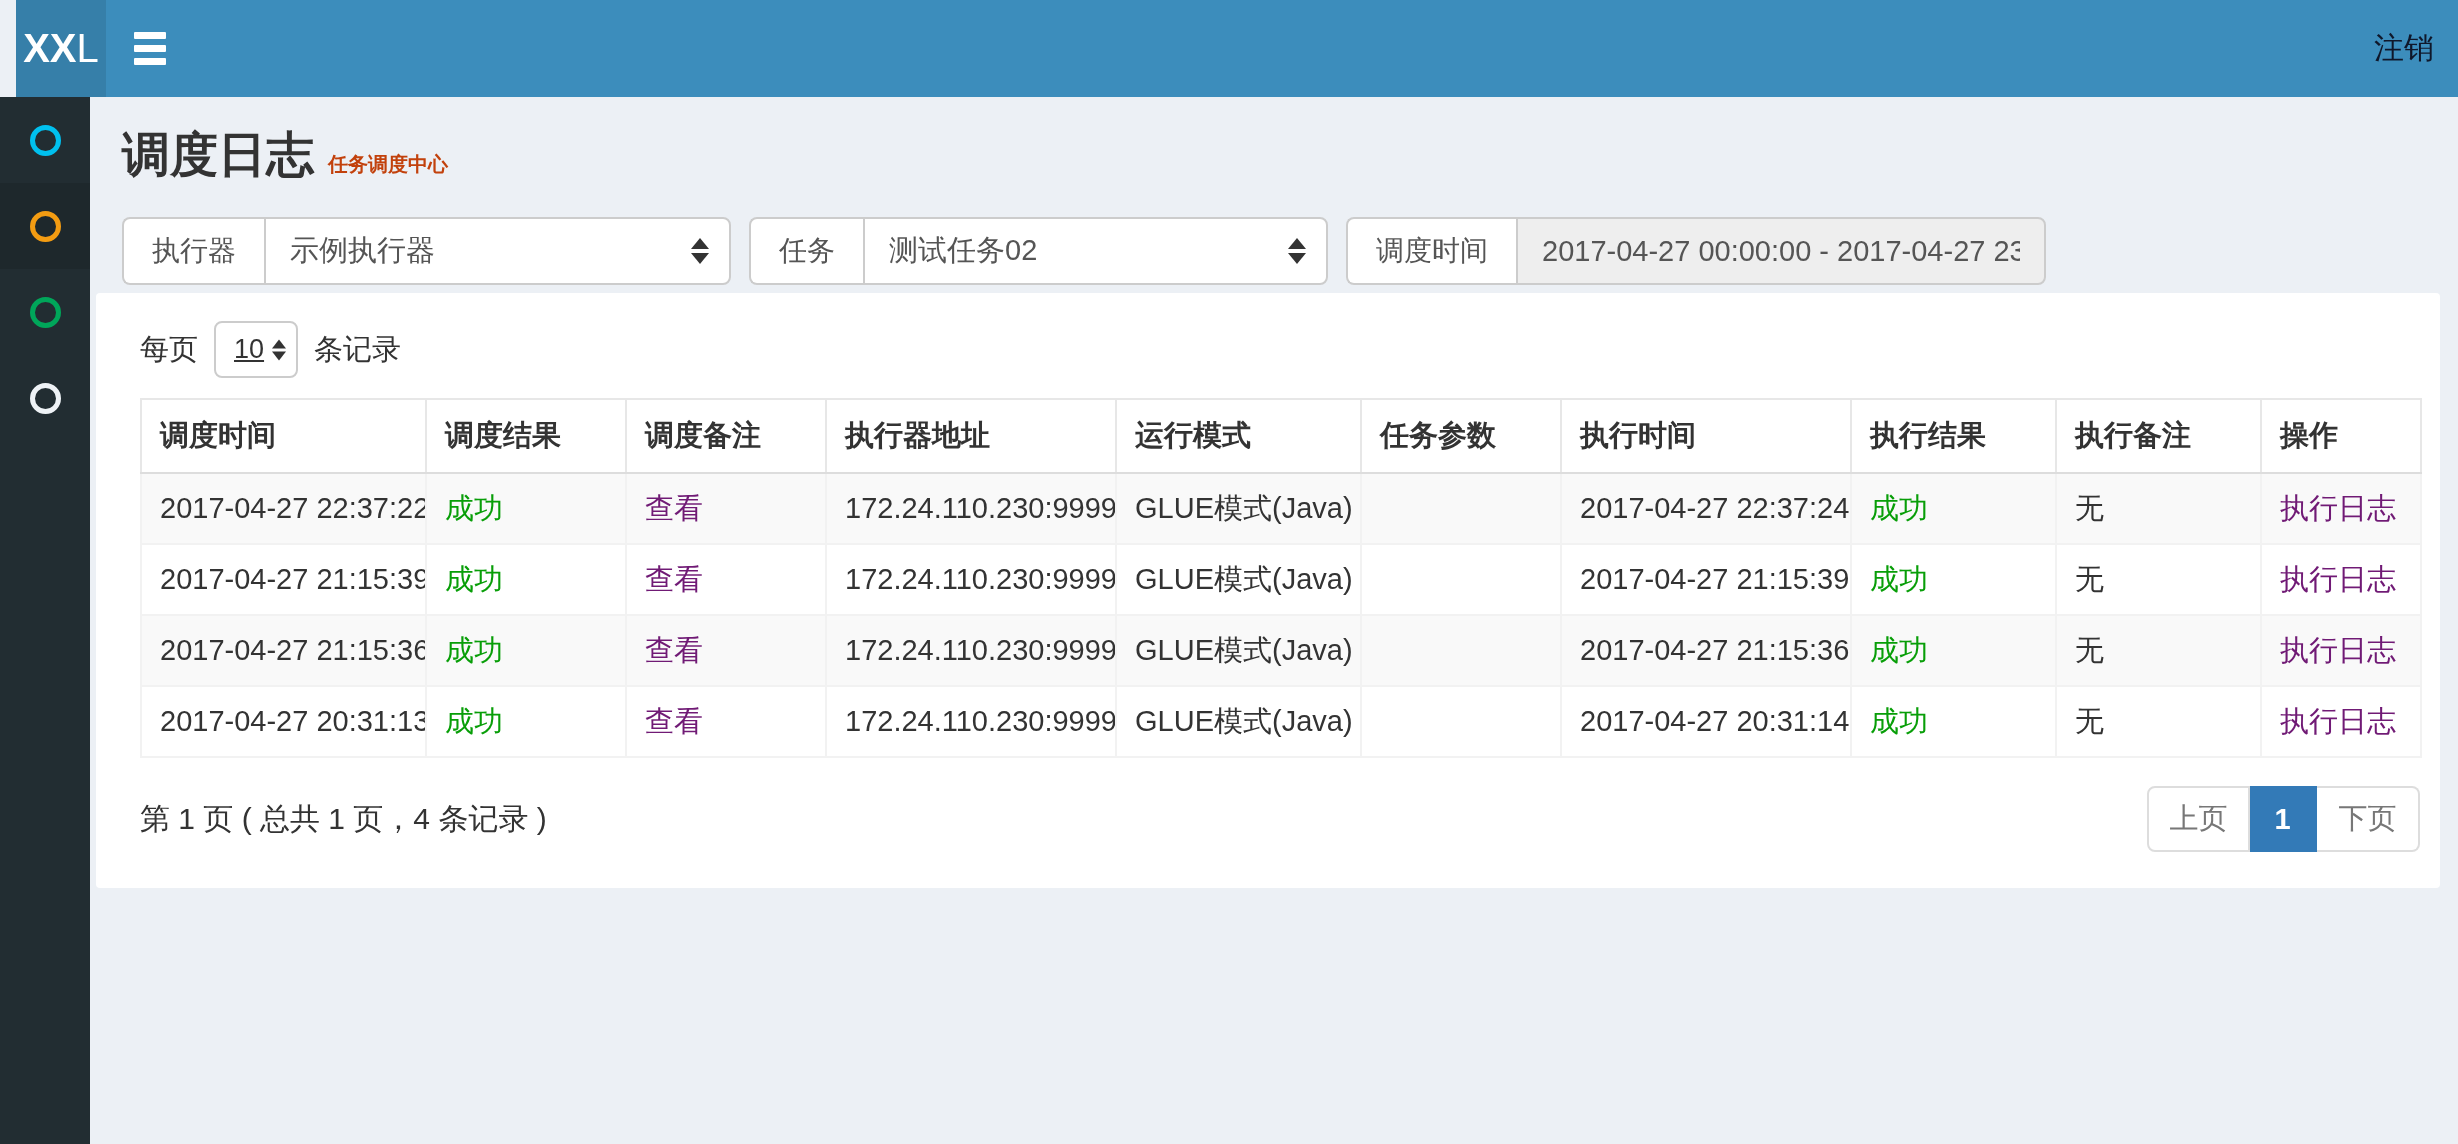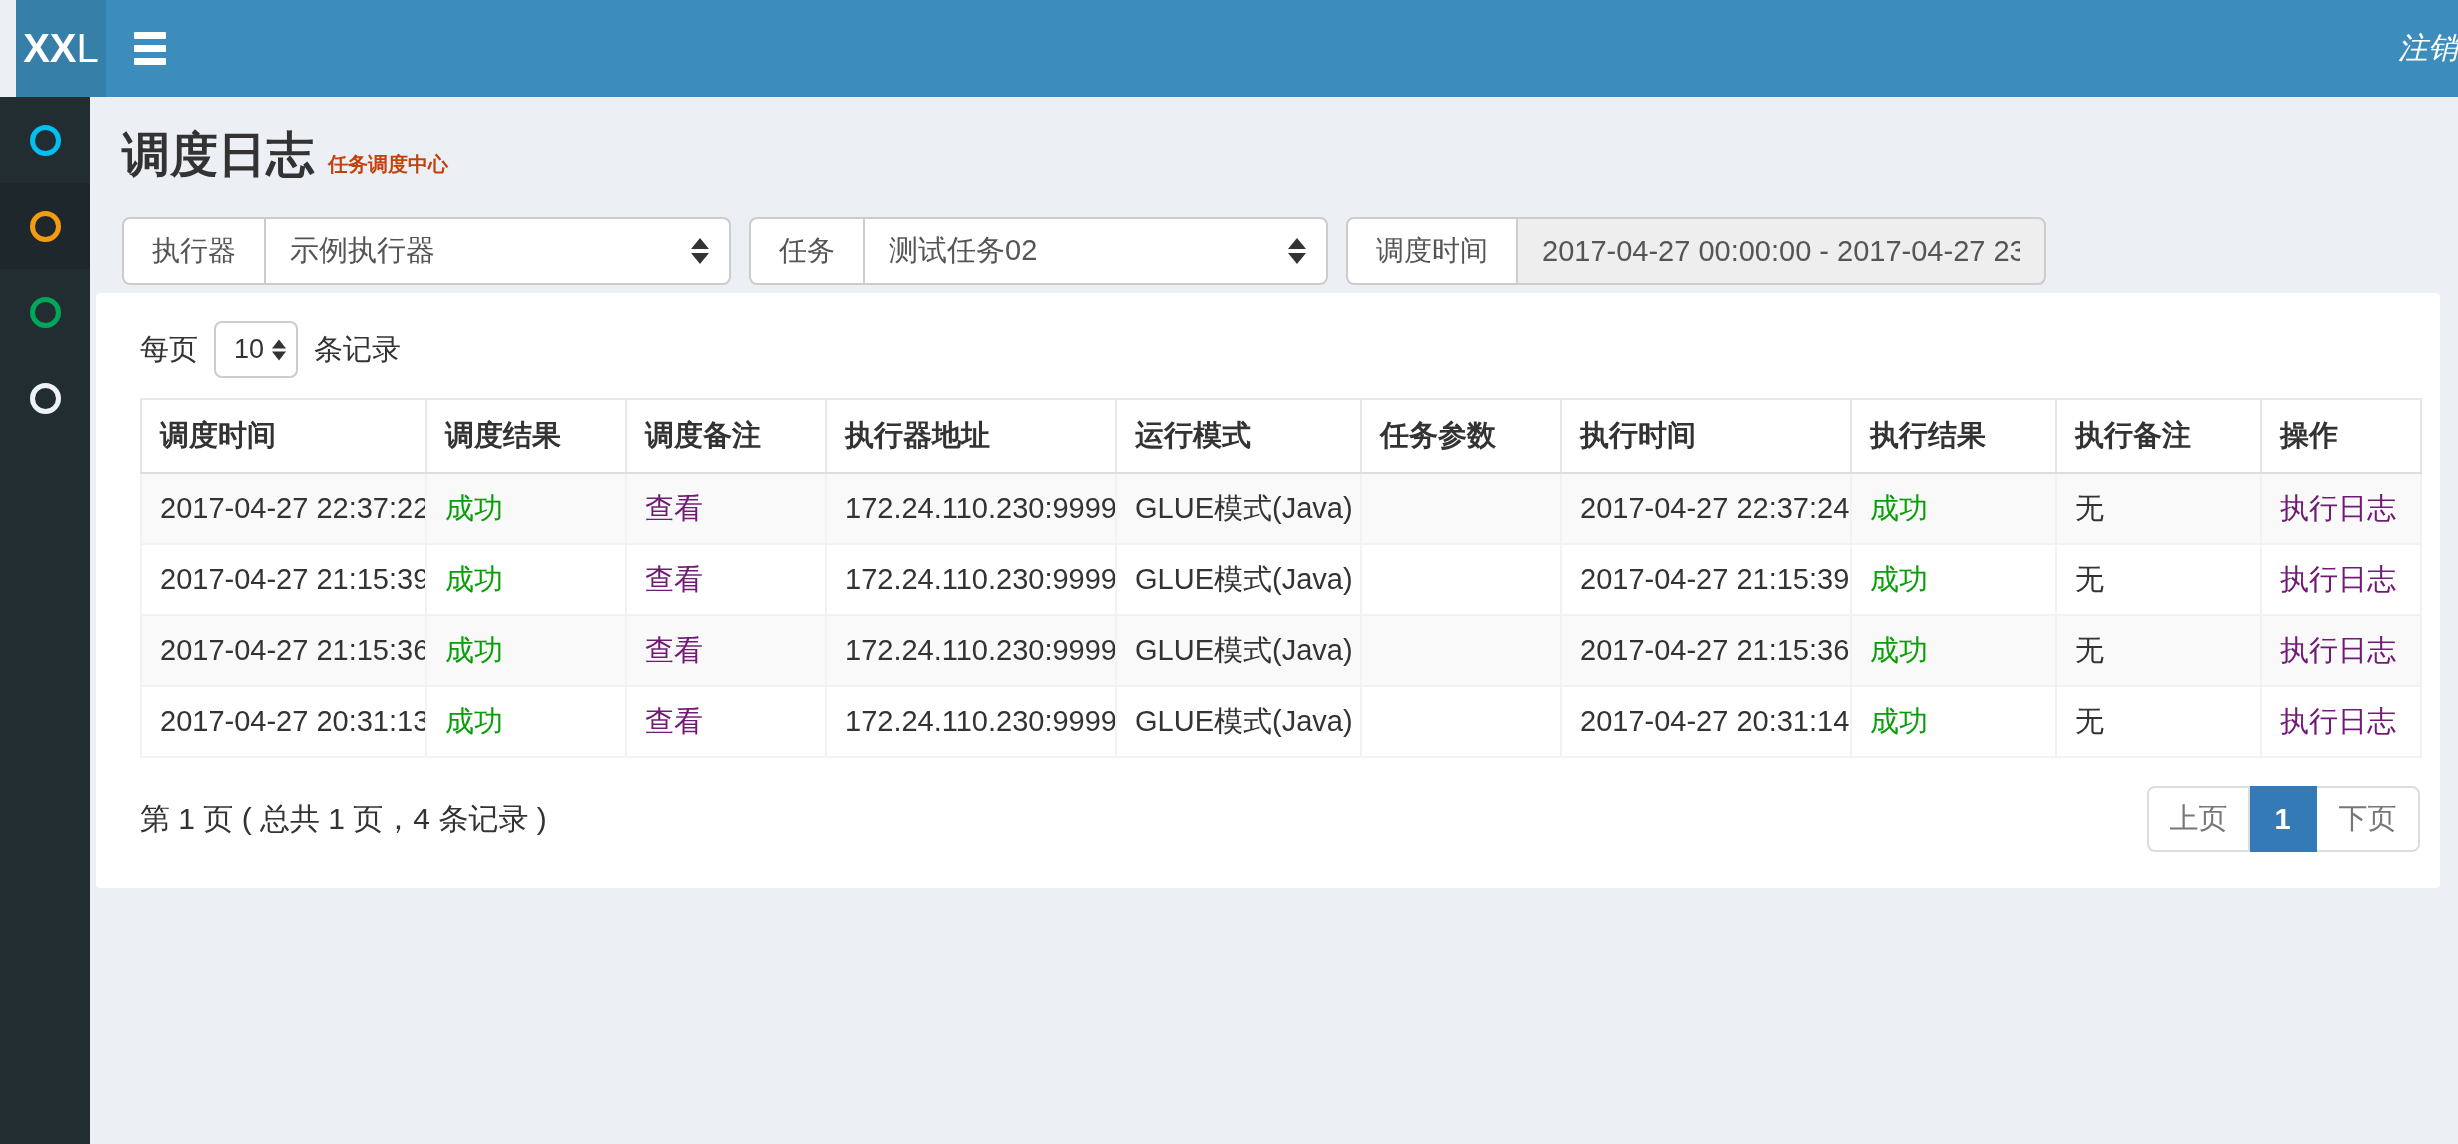--- a/index.html
+++ b/index.html
@@ -7,21 +7,21 @@
   body { font-family: "Liberation Sans", sans-serif; }
   .screen { position: relative; width: 2458px; height: 1144px; background: #ecf0f5; overflow: hidden; }
 
   
   .navbar { position: absolute; top: 0; left: 16px; right: 0; height: 97px; background: #3c8dbc; display: flex; align-items: center; z-index: 5; }
   .logo { width: 90px; height: 97px; background: #367fa9; color: #fff; display: flex; align-items: center; justify-content: center; font-size: 40px; }
   .logo b { font-weight: 700; }
   .logo span { font-weight: 300; }
   .hamburger { margin-left: 28px; width: 46px; height: 46px; display: flex; flex-direction: column; justify-content: center; gap: 6px; cursor: pointer; }
   .hamburger i { display: block; width: 32px; height: 7px; background: #fff; border-radius: 1px; }
-  .logout { margin-left: auto; color: #ffffff; font-size: 30px; cursor: pointer; font-style: italic; }
+  .logout { margin-left: auto; padding-right: 24px; color: #0f172a; font-size: 30px; cursor: pointer; }
 
   
   .sidebar { position: absolute; top: 97px; left: 0; bottom: 0; width: 90px; background: #222d32; }
   .side-item { height: 86px; display: flex; align-items: center; justify-content: center; cursor: pointer; }
   .side-item.active { background: #1e282c; }
   .circle-icon { width: 31px; height: 31px; border-radius: 50%; border: 5px solid #fff; }
 
   
   .content { position: absolute; left: 90px; top: 97px; right: 0; bottom: 0; }
   .content-header { padding: 26px 0 0 32px; }
@@ -40,21 +40,21 @@
   .w-time-input  { width: 530px; }
   .caret-updown { position: absolute; right: 20px; top: 50%; transform: translateY(-50%); display: flex; flex-direction: column; align-items: center; gap: 4px; }
   .caret-updown .up   { width: 0; height: 0; border-left: 9px solid transparent; border-right: 9px solid transparent; border-bottom: 11px solid #333; }
   .caret-updown .down { width: 0; height: 0; border-left: 9px solid transparent; border-right: 9px solid transparent; border-top: 11px solid #333; }
   .search-btn { margin-left: auto; width: 337px; height: 68px; background: #00c0ef; border: 2px solid #00acd6; border-radius: 8px; color: #fff; font-size: 30px; cursor: pointer; font-family: "Liberation Sans", sans-serif; }
 
   
   .box { background: #fff; border-radius: 4px; margin: 8px 18px 0 6px; padding: 22px 20px 36px 44px; }
 
   .pagesize-row { display: flex; align-items: center; font-size: 29px; color: #333; margin: 6px 0 20px; }
-  .pagesize-select { position: relative; width: 84px; height: 57px; border: 2px solid #ccc; border-radius: 8px; margin: 0 16px; display: flex; align-items: center; padding-left: 18px; font-size: 27px; color: #333; cursor: pointer; }
+  .pagesize-select { position: relative; width: 84px; height: 57px; border: 2px solid #ccc; border-radius: 8px; margin: 0 16px; display: flex; align-items: center; padding-left: 18px; font-size: 27px; color: #333; cursor: pointer; text-decoration: underline; }
   .pagesize-select .caret-updown { right: 10px; gap: 3px; }
   .pagesize-select .up   { border-left-width: 7px; border-right-width: 7px; border-bottom-width: 9px; }
   .pagesize-select .down { border-left-width: 7px; border-right-width: 7px; border-top-width: 9px; }
 
   
   table { border-collapse: collapse; width: 100%; table-layout: fixed; }
   th { font-size: 29px; font-weight: 700; color: #333; text-align: left; padding: 16px 18px; border: 2px solid #e7e7e7; border-bottom: 2px solid #ddd; height: 64px; }
   td { font-size: 29px; color: #333; padding: 12px 18px; height: 71px; border: 2px solid #f2f2f2; overflow: hidden; white-space: nowrap; }
   tbody tr:nth-child(odd) td { background: #f9f9f9; }
   .status-success { color: #089e08; }

